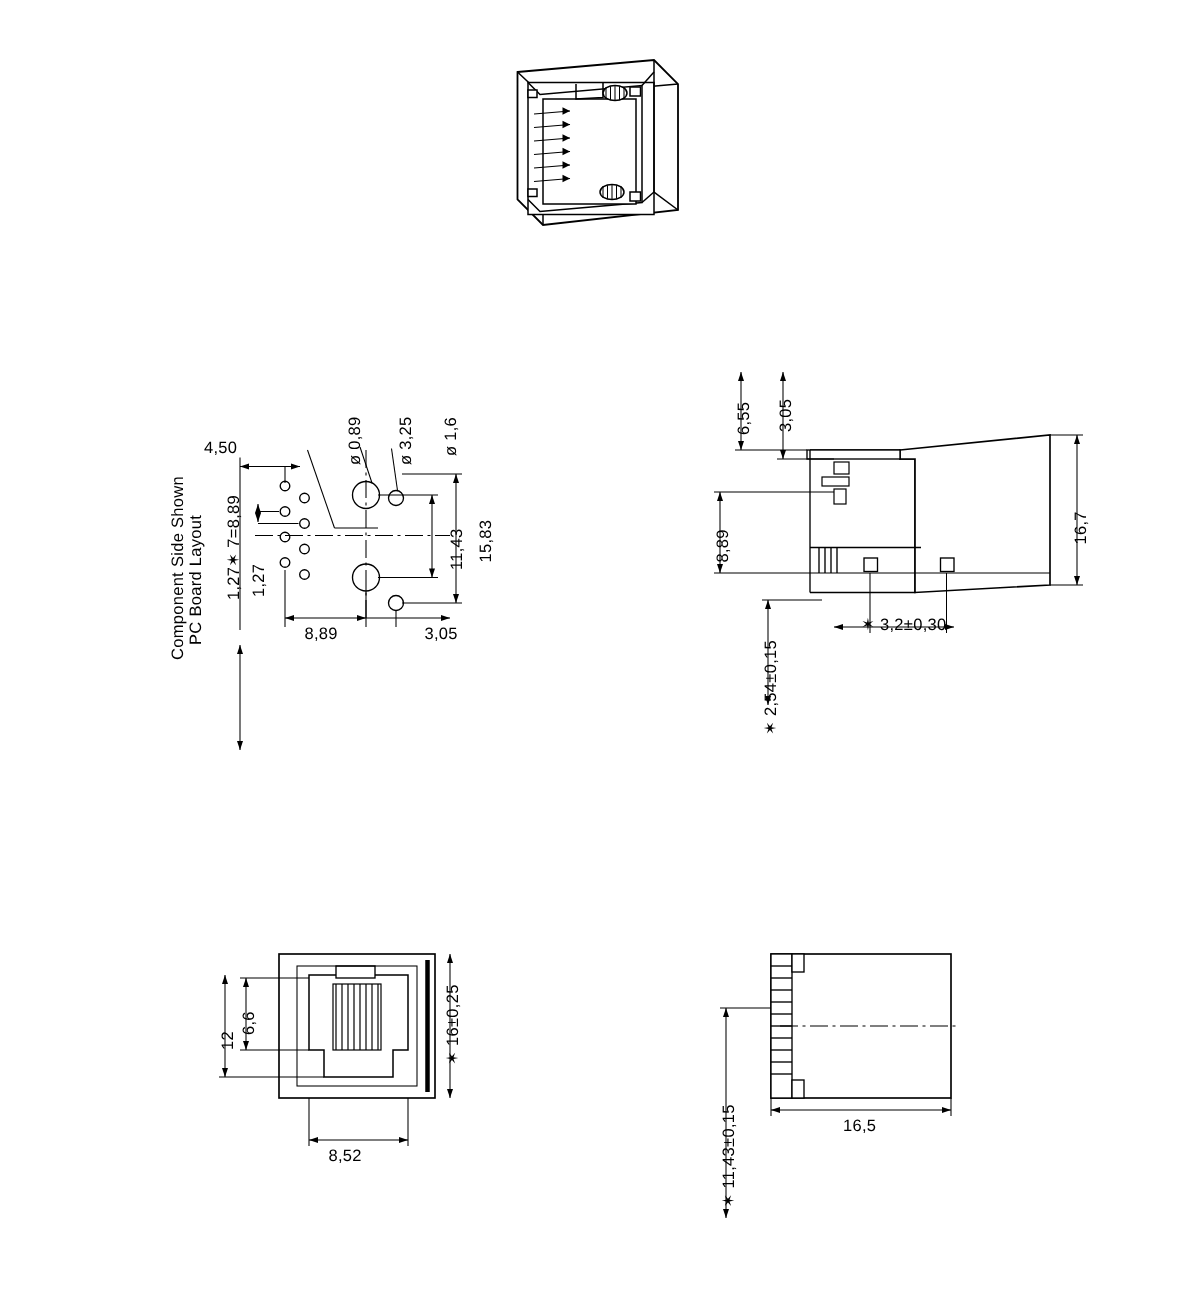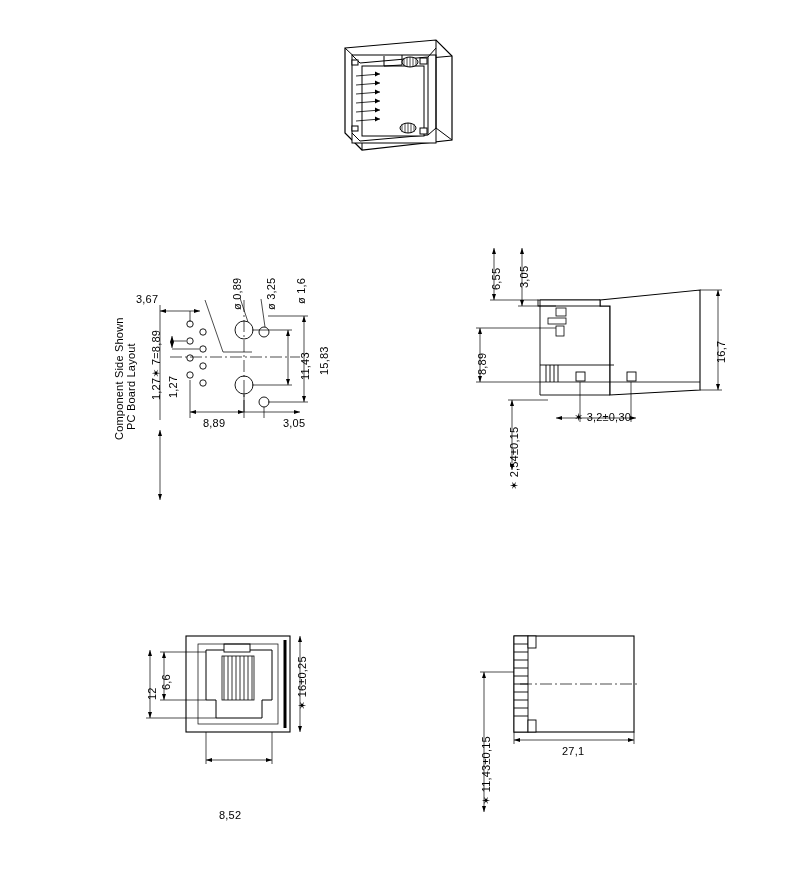--- a/index.html
+++ b/index.html
@@ -325,36 +325,36 @@
     </g>
   </svg>
 
   <div class="lbl vert" style="left:126px; top:430px;">PC Board Layout</div>
   <div class="lbl vert" style="left:114px; top:440px;">Component Side Shown</div>
 
   <div class="lbl vert" style="left:232px; top:310px;">ø 0,89</div>
   <div class="lbl vert" style="left:266px; top:310px;">ø 3,25</div>
   <div class="lbl vert" style="left:296px; top:304px;">ø 1,6</div>
 
-  <div class="lbl" style="left:136px; top:294px;">3,67</div>
+  <div class="lbl" style="left:136px; top:294px;">4,50</div>
   <div class="lbl vert" style="left:168px; top:398px;">1,27</div>
   <div class="lbl vert" style="left:151px; top:400px;">1,27✶ 7=8,89</div>
   <div class="lbl" style="left:203px; top:418px;">8,89</div>
   <div class="lbl" style="left:283px; top:418px;">3,05</div>
   <div class="lbl vert" style="left:300px; top:380px;">11,43</div>
   <div class="lbl vert" style="left:319px; top:375px;">15,83</div>
 
   <div class="lbl vert" style="left:491px; top:290px;">6,55</div>
   <div class="lbl vert" style="left:519px; top:288px;">3,05</div>
   <div class="lbl vert" style="left:477px; top:375px;">8,89</div>
   <div class="lbl vert" style="left:716px; top:363px;">16,7</div>
   <div class="lbl vert" style="left:509px; top:490px;">✶ 2,54±0,15</div>
   <div class="lbl" style="left:574px; top:412px;">✶ 3,2±0,30</div>
 
   <div class="lbl vert" style="left:161px; top:690px;">6,6</div>
   <div class="lbl vert" style="left:147px; top:700px;">12</div>
-  <div class="lbl" style="left:219px; top:766px;margin-top:44px;">8,52</div>
+  <div class="lbl" style="left:219px; top:766px;">8,52</div>
   <div class="lbl vert" style="left:297px; top:710px;">✶ 16±0,25</div>
 
-  <div class="lbl" style="left:562px; top:746px;">27,1</div>
+  <div class="lbl" style="left:562px; top:746px;">16,5</div>
   <div class="lbl vert" style="left:481px; top:805px;">✶ 11,43±0,15</div>
 
 </div>
 
 </body></html>

